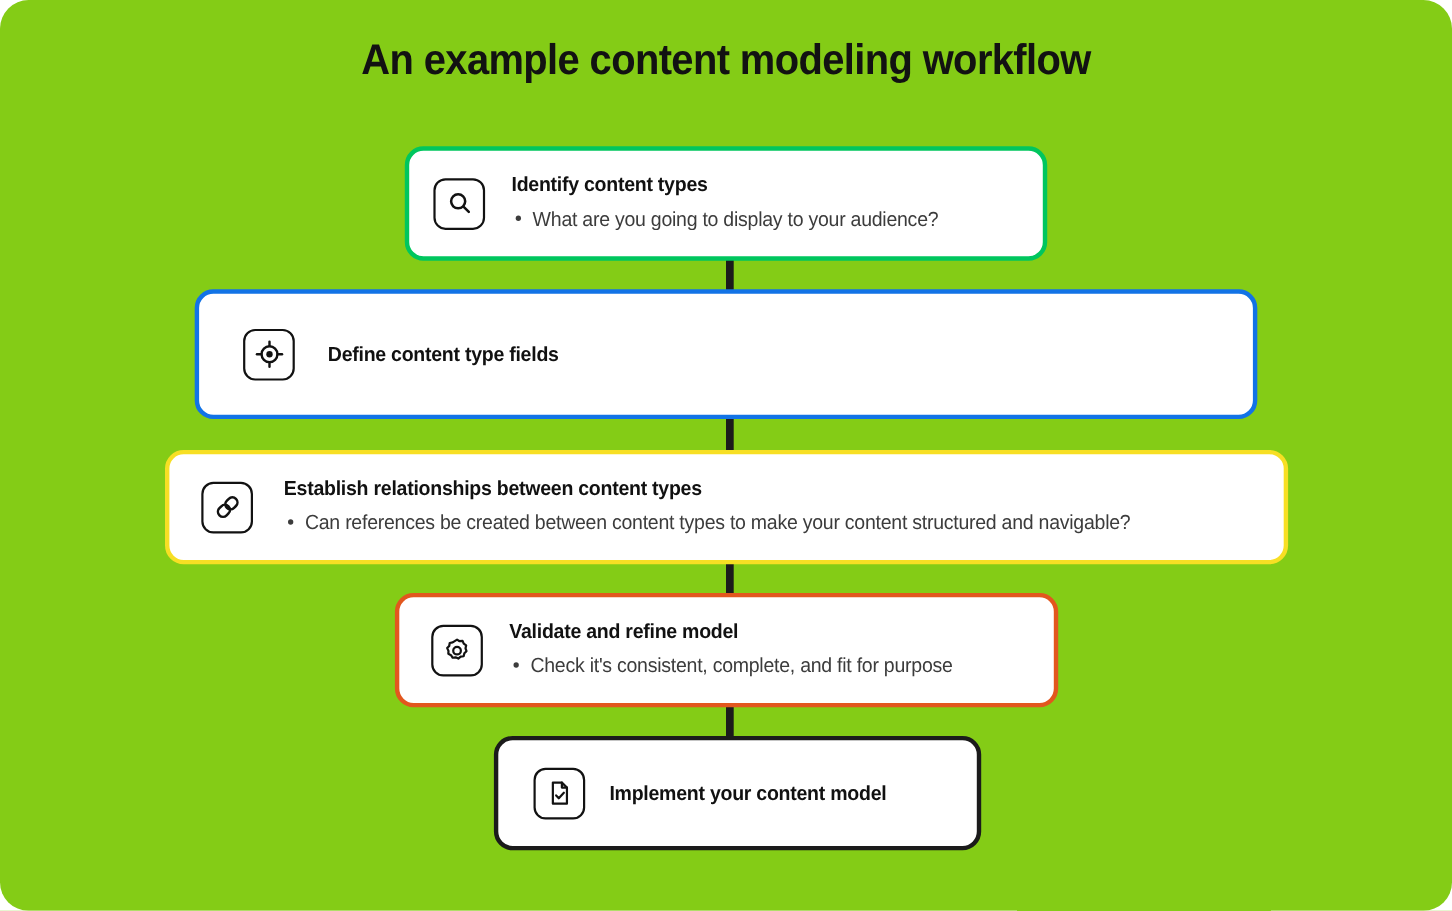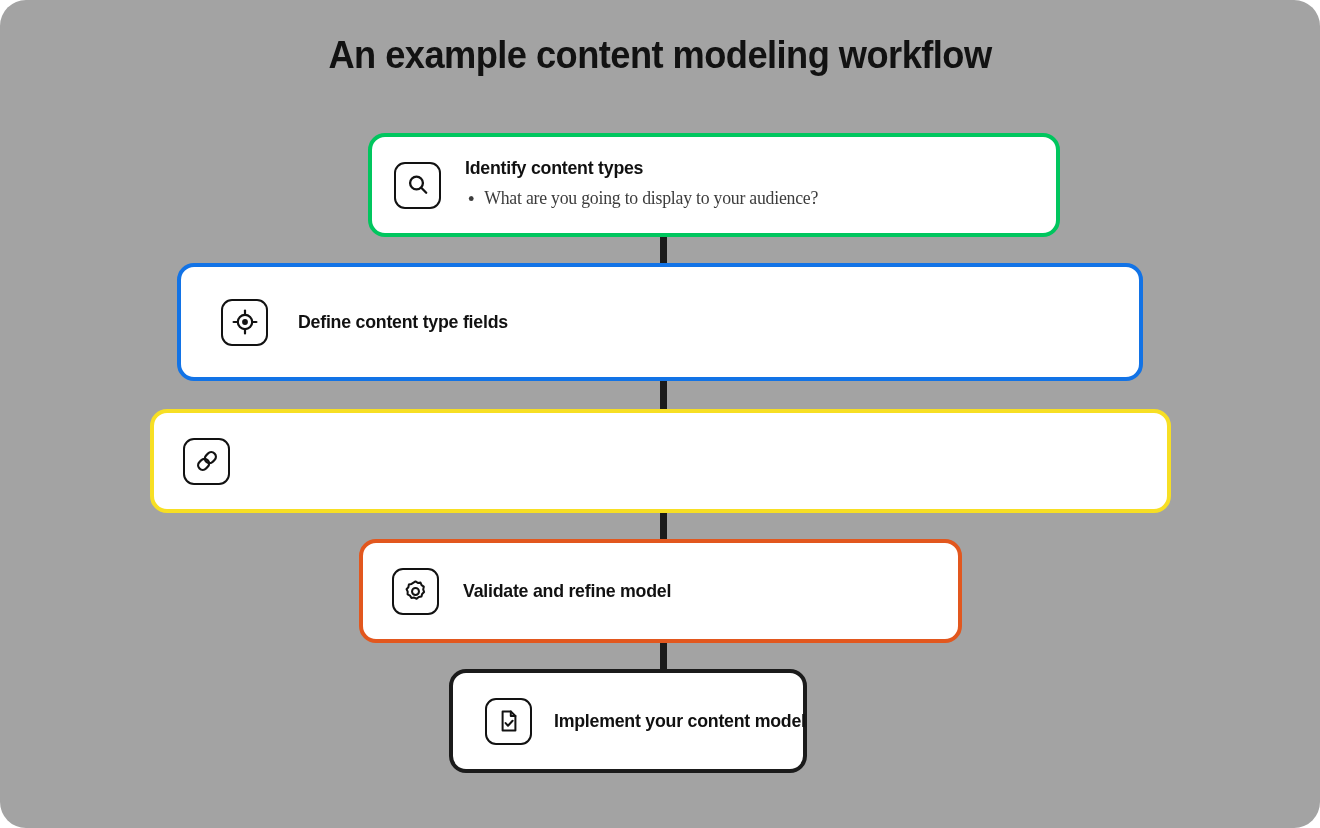--- a/index.html
+++ b/index.html
@@ -74,21 +74,21 @@
     font-size:18.5px;
     font-weight:700;
     color:#111111;
     letter-spacing:-0.25px;
     line-height:1.25;
     transform:scaleX(0.96);
     transform-origin:left center;
     white-space:nowrap;
   }
 
-  ul.bullets { list-style:none; margin-top:4px;font-family:Liberation Serif, serif; }
+  ul.bullets { list-style:none; margin-top:4px; }
   ul.bullets li {
     position:relative;
     padding-left:20px;
     font-size:18.5px;
     color:#3c3c3c;
     line-height:1.62;
     letter-spacing:-0.25px;
     transform:scaleX(0.96);
     transform-origin:left center;
     white-space:nowrap;
@@ -96,40 +96,40 @@
   ul.bullets li::before {
     content:"";
     position:absolute;
     left:4px; top:12px;
     width:5px; height:5px;
     border-radius:50%;
     background:#3c3c3c;
   }
 
   
-  #step-1 { left:368px;  top:133px; width:692px; height:104px; padding:0 20px 0 22px; }
+  #step-1 { left:368px;  top:133px; width:584px; height:104px; padding:0 20px 0 22px; }
   #step-1 .icon-wrap { margin-right:24px; }
   #step-2 { left:177px;  top:263px; width:966px; height:118px; padding:0 20px 0 24px; }
   #step-2 .icon-wrap { margin-right:30px; }
   #step-3 { left:150px;  top:409px; width:1021px; height:104px; padding:0 20px 0 29px; }
   #step-3 .icon-wrap { margin-right:28px; }
   #step-4 { left:359px;  top:539px; width:603px; height:104px; padding:0 20px 0 29px; }
   #step-4 .icon-wrap { margin-right:24px; }
-  #step-5 { left:449px;  top:669px; width:358px; height:104px; padding:0 20px 0 32px; }
+  #step-5 { left:449px;  top:669px; width:443px; height:104px; padding:0 20px 0 32px; }
   #step-5 .icon-wrap { margin-right:22px; }
 
   #conn-1 { top:233px; height:34px; }
   #conn-2 { top:377px; height:36px; }
   #conn-3 { top:509px; height:34px; }
   #conn-4 { top:639px; height:34px; }
 </style>
 </head>
 <body>
 
-<div id="canvas" style="background: #a3a3a3;">
+<div id="canvas" style="background: #84cc16;">
 
   <div id="title">An example content modeling workflow</div>
 
   <div id="flow">
 
     <div class="step" id="step-1" style="border-color: rgb(0, 198, 94);">
       <div class="icon-wrap">
         <div class="icon-box">
           <svg width="26" height="26" viewBox="0 0 26 26" fill="none" stroke="#121212" stroke-width="2.3" stroke-linecap="round">
             <circle cx="11.5" cy="11" r="6.4"></circle>
@@ -171,35 +171,44 @@
       <div class="icon-wrap">
         <div class="icon-box">
           <svg width="28" height="28" viewBox="0 0 28 28" fill="none" stroke="#121212" stroke-width="2.3" stroke-linecap="round">
             <g transform="rotate(-45 14 14)">
               <rect x="3.4" y="9.4" width="11.6" height="9.2" rx="4.6"></rect>
               <rect x="13" y="9.4" width="11.6" height="9.2" rx="4.6"></rect>
             </g>
           </svg>
         </div>
       </div>
+      <div class="step-body">
+        <div class="step-title">Establish relationships between content types</div>
+        <ul class="bullets">
+          <li>Can references be created between content types to make your content structured and navigable?</li>
+        </ul>
+      </div>
     </div>
 
     <div class="connector" id="conn-3"></div>
 
     <div class="step" id="step-4" style="border-color: rgb(226, 87, 30);">
       <div class="icon-wrap">
         <div class="icon-box">
           <svg width="27" height="27" viewBox="0 0 28 28" fill="none" stroke="#121212" stroke-width="2.1" stroke-linejoin="round">
             <path d="M14 3.6l2.4 1.5 2.8-.3 1.1 2.6 2.3 1.6-.6 2.8.9 2.7-2 2-.7 2.8-2.8.4-2.2 1.8-2.6-1.2-2.8.4-1.5-2.4-2.5-1.3.1-2.8-1.2-2.6 1.9-2 .5-2.8 2.8-.6z"></path>
             <circle cx="14" cy="14" r="3.6"></circle>
           </svg>
         </div>
       </div>
       <div class="step-body">
         <div class="step-title">Validate and refine model</div>
+        <ul class="bullets">
+          <li>Check it's consistent, complete, and fit for purpose</li>
+        </ul>
       </div>
     </div>
 
     <div class="connector" id="conn-4"></div>
 
     <div class="step" id="step-5" style="border-color: rgb(27, 27, 27);">
       <div class="icon-wrap">
         <div class="icon-box">
           <svg width="26" height="26" viewBox="0 0 26 26" fill="none" stroke="#121212" stroke-width="2" stroke-linecap="round" stroke-linejoin="round">
             <path d="M6.6 3.4h8.2l4.6 4.6v14.6H6.6z"></path>

